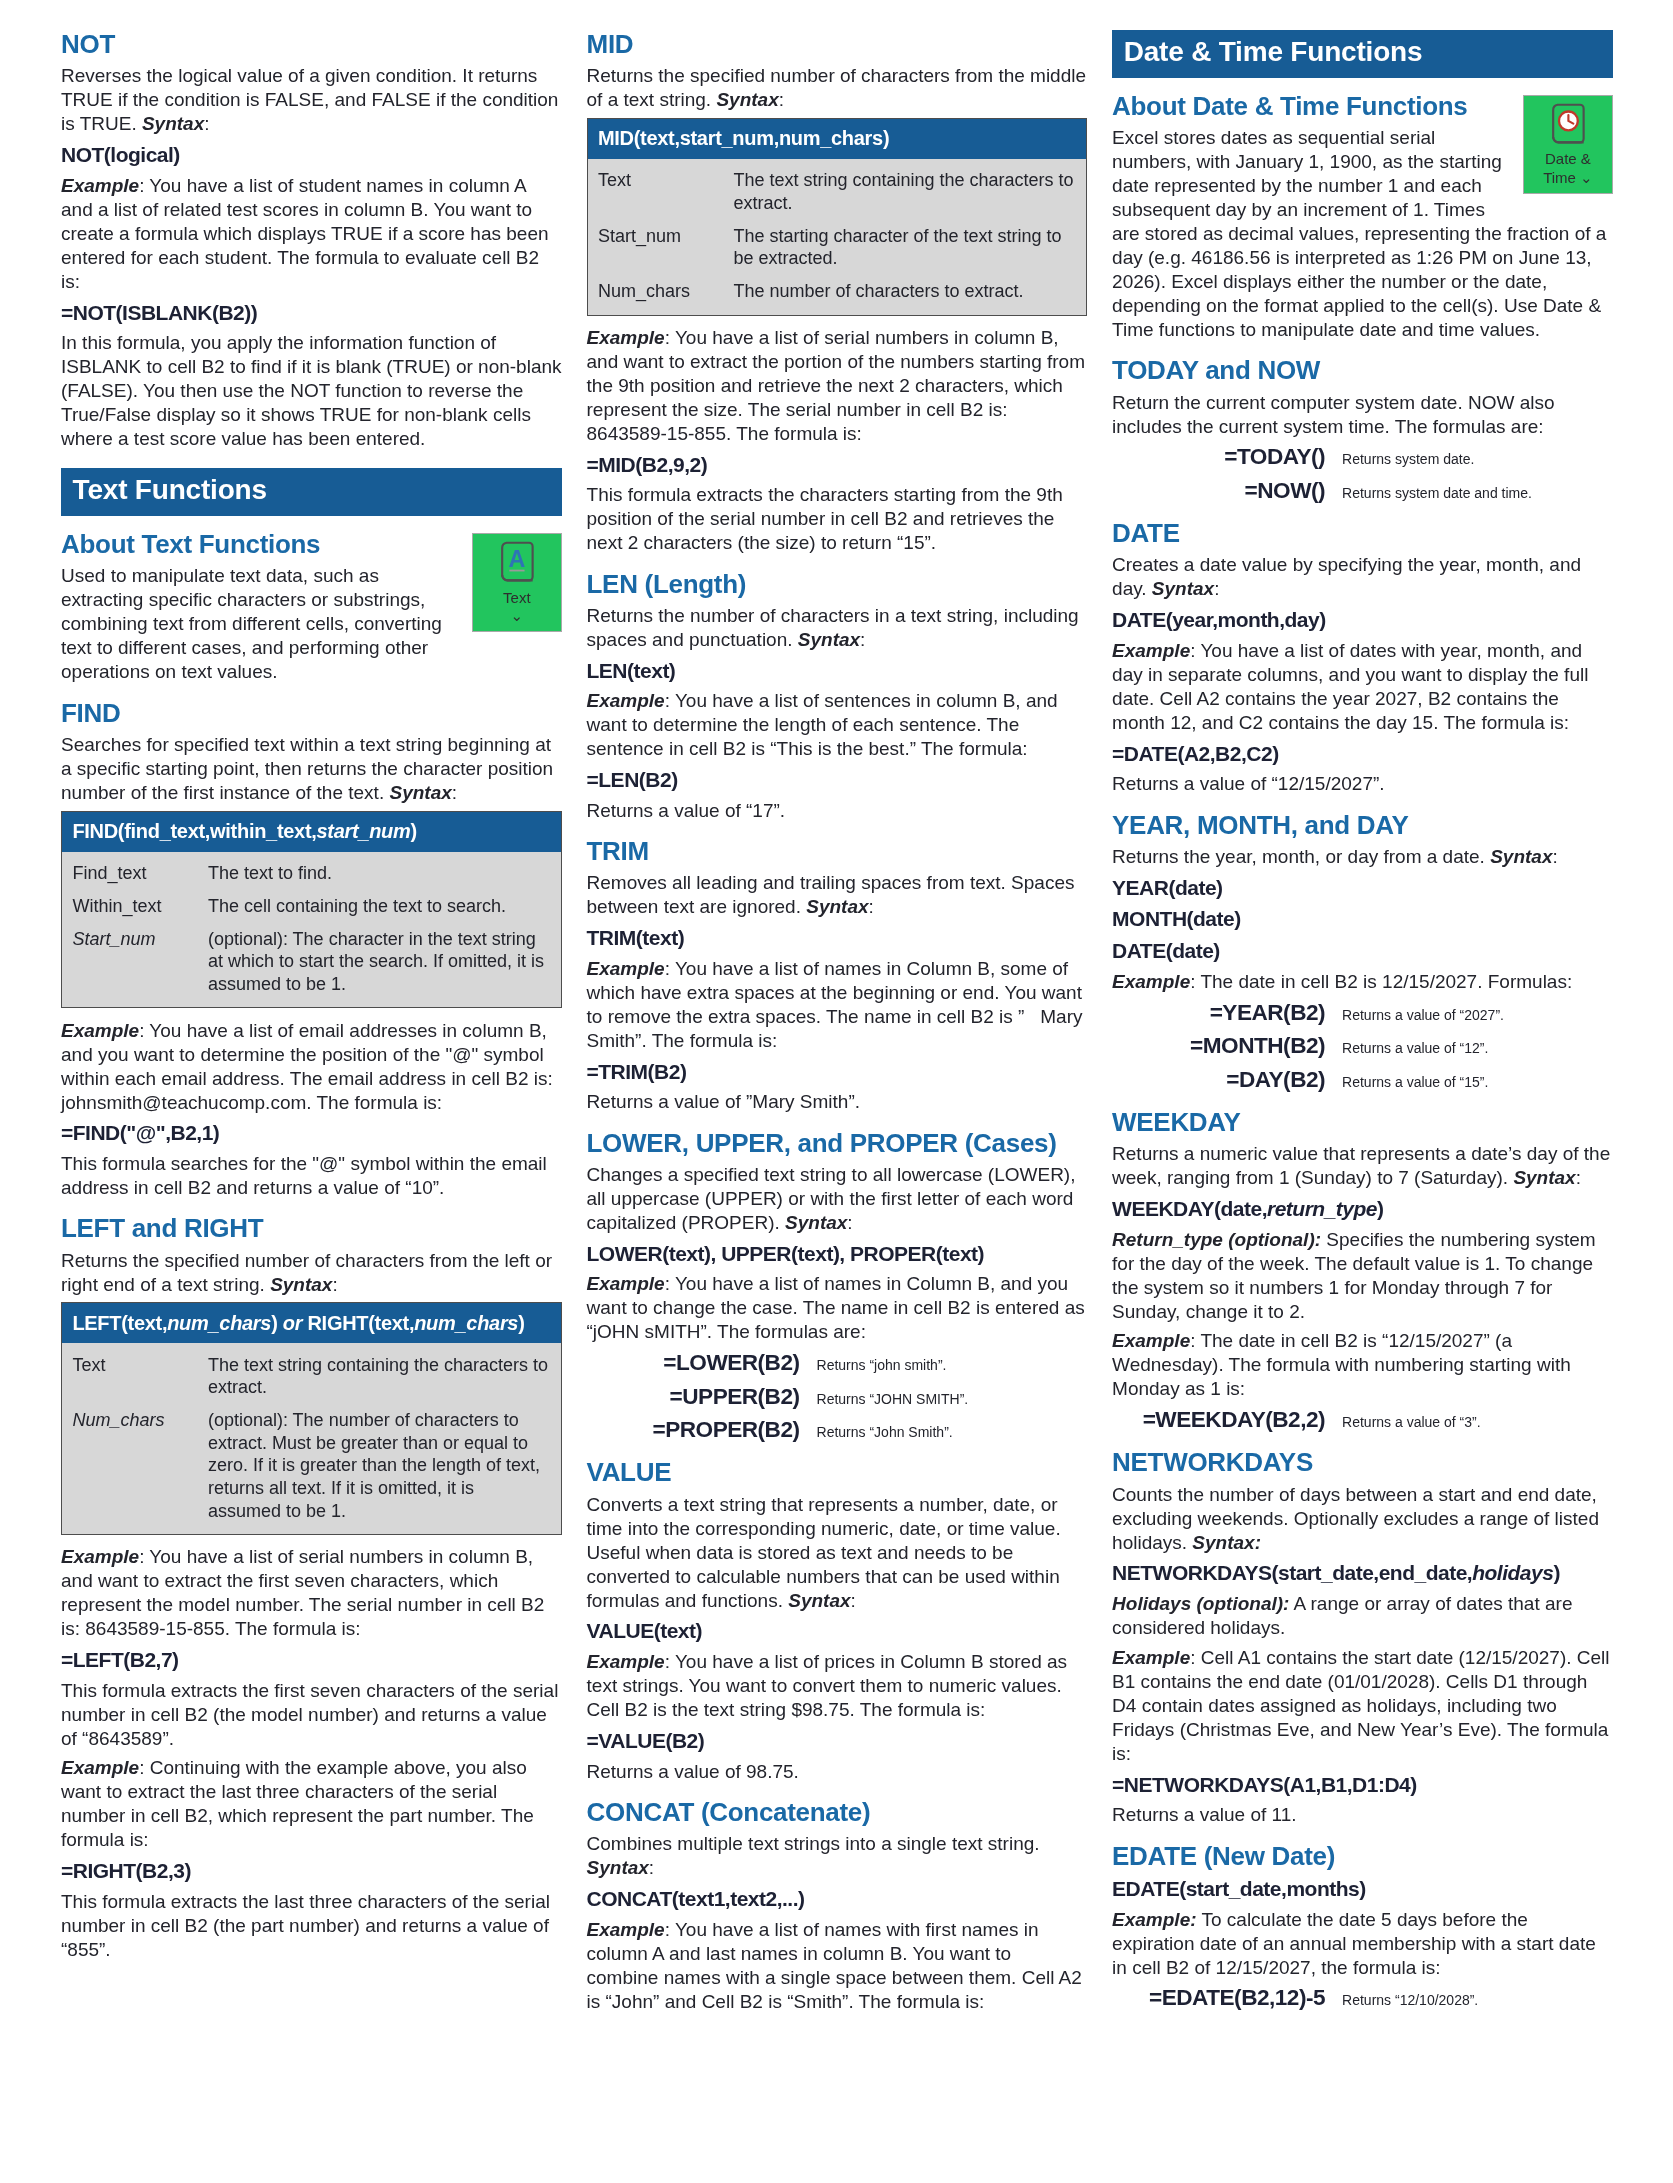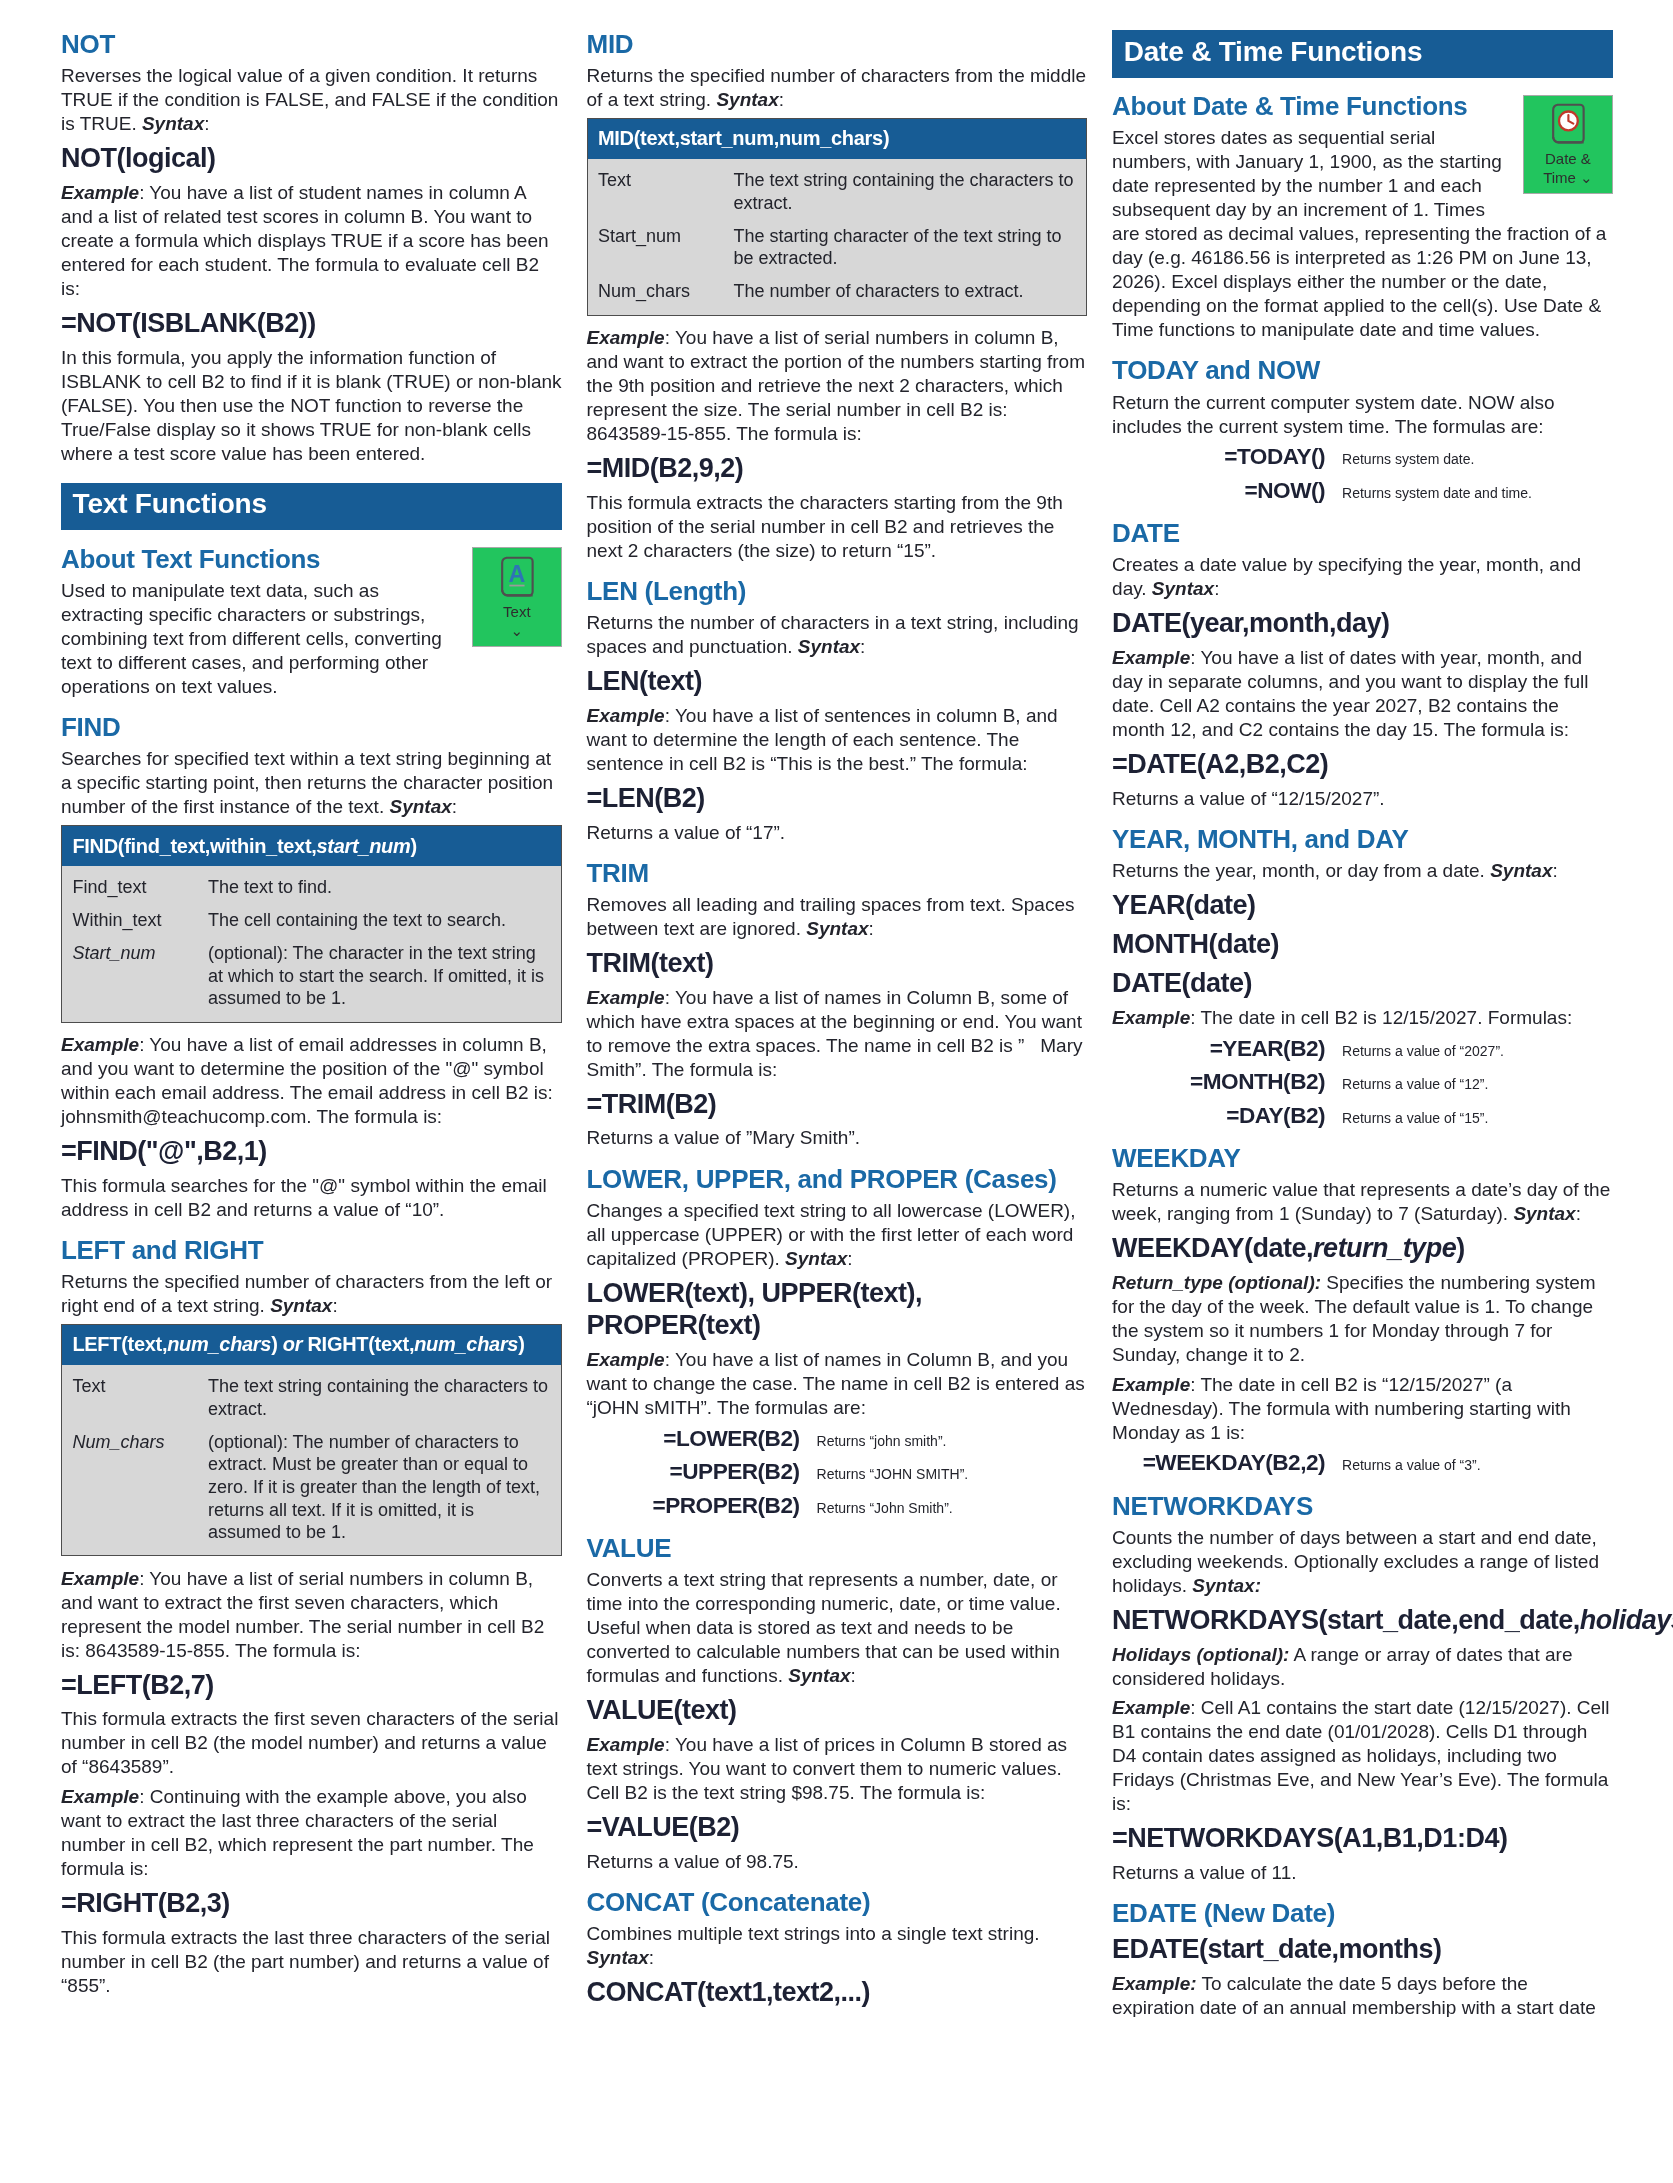--- a/index.html
+++ b/index.html
@@ -16,21 +16,21 @@
     font-family:"Liberation Sans","DejaVu Sans",sans-serif;
   }
   .col{flex:1 1 0;min-width:0;}
   .col>*:first-child{margin-top:0;}
   .h{font-size:26px;font-weight:700;color:var(--hblue);margin:14.2px 0 5.2px;letter-spacing:-0.3px;line-height:1.12;}
   .banner{background:var(--blue);color:#fff;font-size:28px;font-weight:700;
     padding:6.5px 11.6px 10.4px;margin:17px 0 13px;letter-spacing:-0.2px;line-height:1.1;}
   .para{font-size:19px;line-height:24px;color:var(--body);margin:0 0 5.8px;}
   .si{font-style:italic;}
   .sbi{font-weight:700;font-style:italic;}
-  .syntax{font-size:27px;line-height:1.2;font-weight:700;color:var(--formula);
+  .syntax{font-size:21px;line-height:1.2;font-weight:700;color:var(--formula);
     margin:1.3px 0 6.5px;letter-spacing:-0.5px;}
   .pair{display:flex;align-items:baseline;gap:17px;margin:0 0 6.5px;text-align:right;}
   .pf{font-size:22.6px;font-weight:700;color:var(--formula);min-width:213px;
     letter-spacing:-0.5px;flex:0 0 auto;white-space:nowrap;}
   .pn{font-size:14px;line-height:24px;color:var(--body);}
   .tbl{border:1.9px solid #4d4d4d;margin:5.2px 0 10.4px;}
   .thead{background:var(--blue);color:#fff;font-weight:700;font-size:20px;
     padding:8.4px 10.4px;letter-spacing:-0.3px;line-height:1.15;}
   .tbody{background:var(--tblgray);padding:10.4px 10.4px 11.6px;display:flex;flex-direction:column;gap:10.4px;}
   .trow{display:flex;gap:6.5px;font-size:18px;line-height:22.6px;color:var(--body);}

